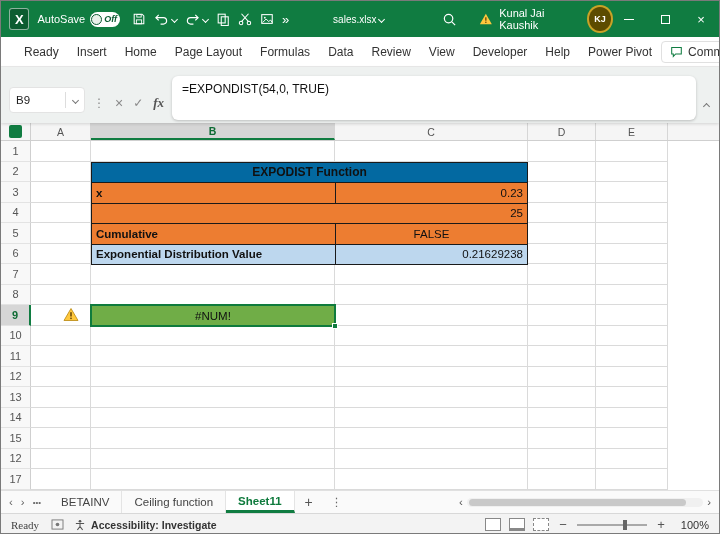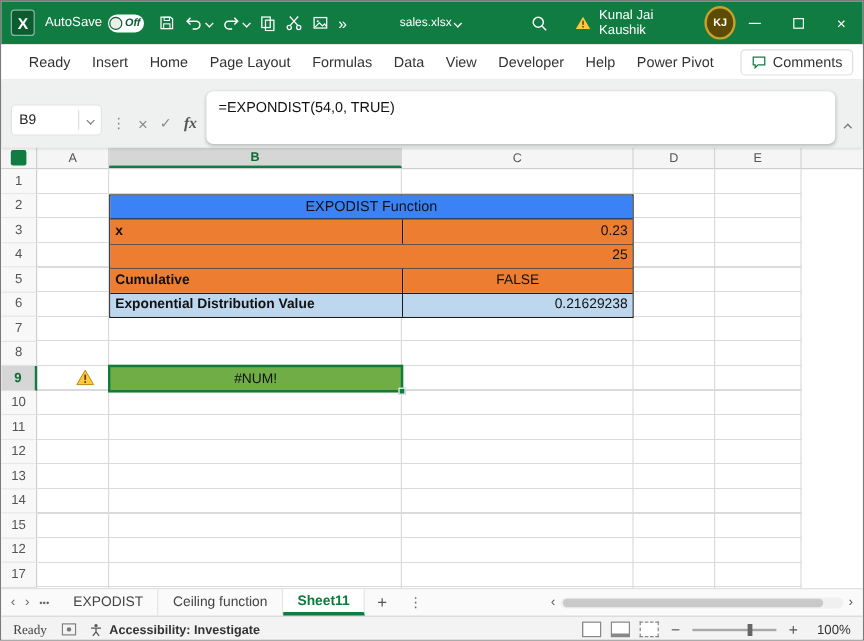--- a/index.html
+++ b/index.html
@@ -88,21 +88,21 @@
       linear-gradient(#dadada,#dadada),
       linear-gradient(#dadada,#dadada),
       linear-gradient(#dadada,#dadada);
     background-position:0 0, 59px 0, 303px 0, 496px 0, 564px 0, 636px 0;
     background-size:auto, 1px 100%, 1px 100%, 1px 100%, 1px 100%, 1px 100%;
     background-repeat:repeat, no-repeat, no-repeat, no-repeat, no-repeat, no-repeat; }
 
   
   .xtable { position:absolute; left:90px; top:20.5px; width:437px; height:103.5px;
             border:1px solid #1a1a1a; display:flex; flex-direction:column; z-index:2; }
-  .xt-head { flex:1; background:#3b82f6; font-size:12px; font-weight:normal; color:#111;
+  .xt-head { flex:1; background:#0369a1; font-size:12px; font-weight:bold; color:#111;
              display:flex; align-items:center; justify-content:center;
              border-bottom:1px solid #1a1a1a; }
   .xt-row { flex:1; display:flex; border-bottom:1px solid #1a1a1a; }
   .xt-row:last-child { border-bottom:none; }
   .xt-label { width:244px; background:#ED7D31; font-size:11.5px; font-weight:bold; color:#111;
               display:flex; align-items:center; padding-left:4px;
               border-right:1px solid #1a1a1a; }
   .xt-val { flex:1; background:#ED7D31; font-size:11.5px; color:#111; display:flex;
             align-items:center; justify-content:flex-end; padding:0 4px; }
   .xt-val.center { justify-content:center; }
@@ -236,20 +236,21 @@
     </div>
   </div>
 
   <div class="menubar">
     <span class="mtab">Ready</span>
     <span class="mtab">Insert</span>
     <span class="mtab">Home</span>
     <span class="mtab">Page Layout</span>
     <span class="mtab">Formulas</span>
     <span class="mtab">Data</span>
+    <span class="mtab">Review</span>
     <span class="mtab">View</span>
     <span class="mtab">Developer</span>
     <span class="mtab">Help</span>
     <span class="mtab">Power Pivot</span>
     <div class="menu-right">
       <div class="comments-btn">
         <svg width="13" height="12" viewBox="0 0 16 15">
             <path d="M2 2h12v8H7l-3 3v-3H2z" fill="none" stroke="#107C41" stroke-width="1.3"></path>
           </svg>
         <span>Comments</span>
@@ -344,21 +345,21 @@
     </div>
   </div>
 
   <div class="tabbar">
     <div class="tb-nav">
       <span>‹</span>
       <span>›</span>
       <span style="font-size:8px">•••</span>
     </div>
     <div class="sheettab">
-      <span>EXPODIST</span>
+      <span>BETAINV</span>
     </div>
     <div class="sheettab">
       <span>Ceiling function</span>
     </div>
     <div class="sheettab active">
       <span>Sheet11</span>
     </div>
     <div class="addsheet">+</div>
     <div class="tab-dots">⋮</div>
     <div class="hscroll">

